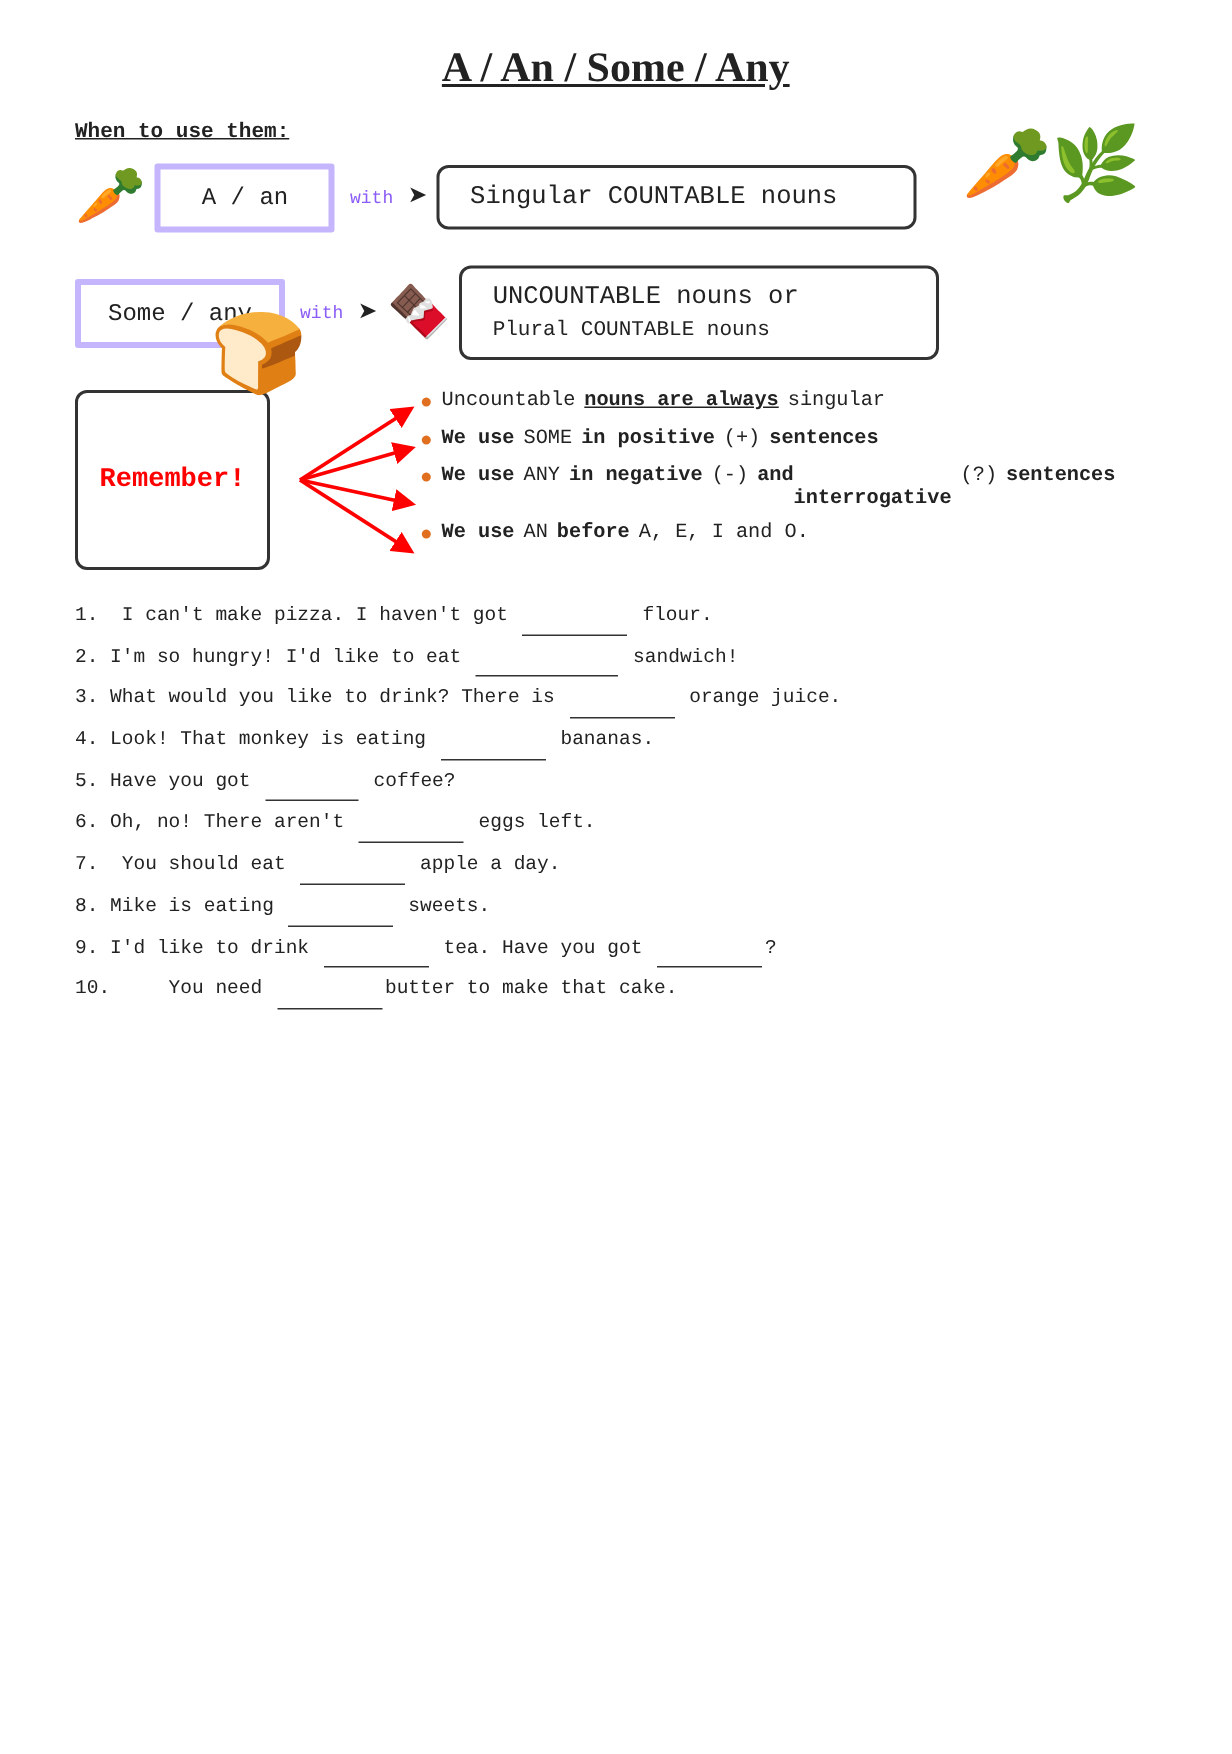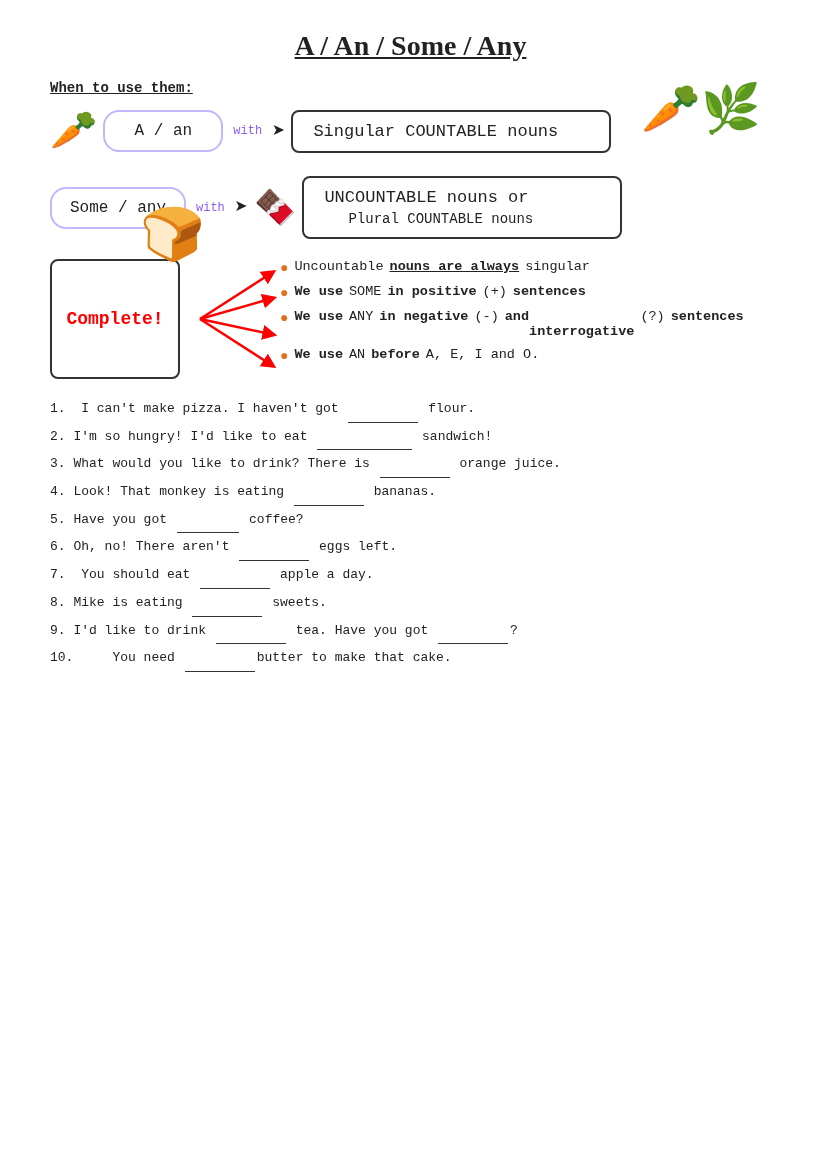--- a/index.html
+++ b/index.html
@@ -25,22 +25,22 @@
       text-decoration: underline;
       margin-bottom: 12px;
     }
     .row-box {
       display: flex;
       align-items: center;
       margin-bottom: 22px;
       position: relative;
     }
     .label-box {
-      border: 2px solid #c4b5fd;
-      border-radius: 16px;
+      border: 4px solid #c4b5fd;
+      border-radius: 2px;
       padding: 10px 18px;
       font-size: 16px;
       min-width: 120px;
       text-align: center;
       background: #fff;
     }
     .with-label {
       font-size: 12px;
       margin: 0 10px;
       color: #8b5cf6;
@@ -49,21 +49,20 @@
       border: 2px solid #333;
       border-radius: 8px;
       padding: 10px 20px;
       font-size: 17px;
       background: #fff;
       min-width: 320px;
     }
     .result-box .line2 {
       font-size: 14px;
       margin-top: 4px;
-      margin-left: 24px;
     }
     .remember-section {
       display: flex;
       align-items: flex-start;
       margin: 10px 0 18px 0;
       gap: 0px;
     }
     .remember-box {
       border: 2px solid #333;
       border-radius: 8px;
@@ -166,21 +165,21 @@
       <div>UNCOUNTABLE nouns or</div>
       <div class="line2">Plural COUNTABLE nouns</div>
     </div>
   </div>
 
   <div class="remember-section" style="position:relative; margin-top:20px;">
 
     <div style="position:absolute; left:90px; top:-55px; font-size:52px;">🍞</div>
 
     <div class="remember-box">
-      <span>Complete!</span>
+      <span>Remember!</span>
     </div>
 
     <div style="position:relative; width:100px; height:120px; flex-shrink:0;">
       <svg width="100" height="120">
 
         <line x1="20" y1="60" x2="90" y2="15" stroke="red" stroke-width="2.5" marker-end="url(#arrowhead)"></line>
 
         <line x1="20" y1="60" x2="90" y2="40" stroke="red" stroke-width="2.5" marker-end="url(#arrowhead)"></line>
 
         <line x1="20" y1="60" x2="90" y2="75" stroke="red" stroke-width="2.5" marker-end="url(#arrowhead)"></line>

